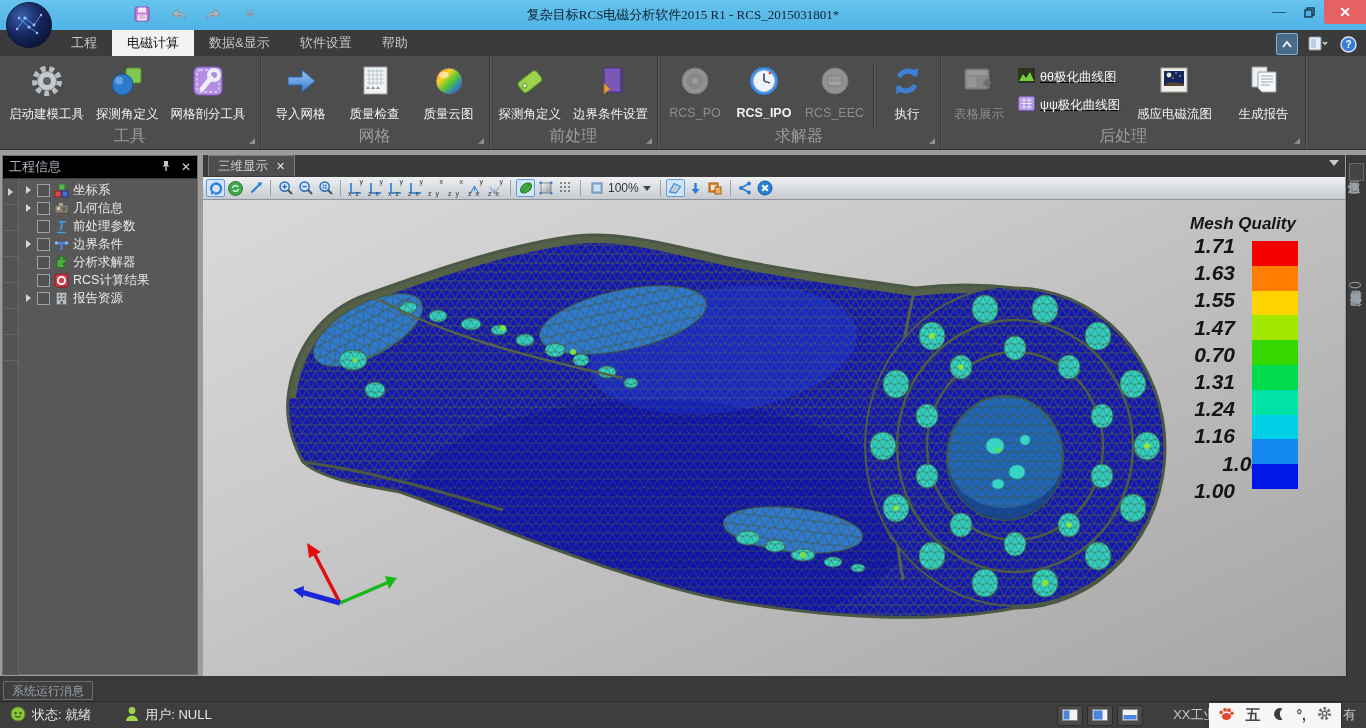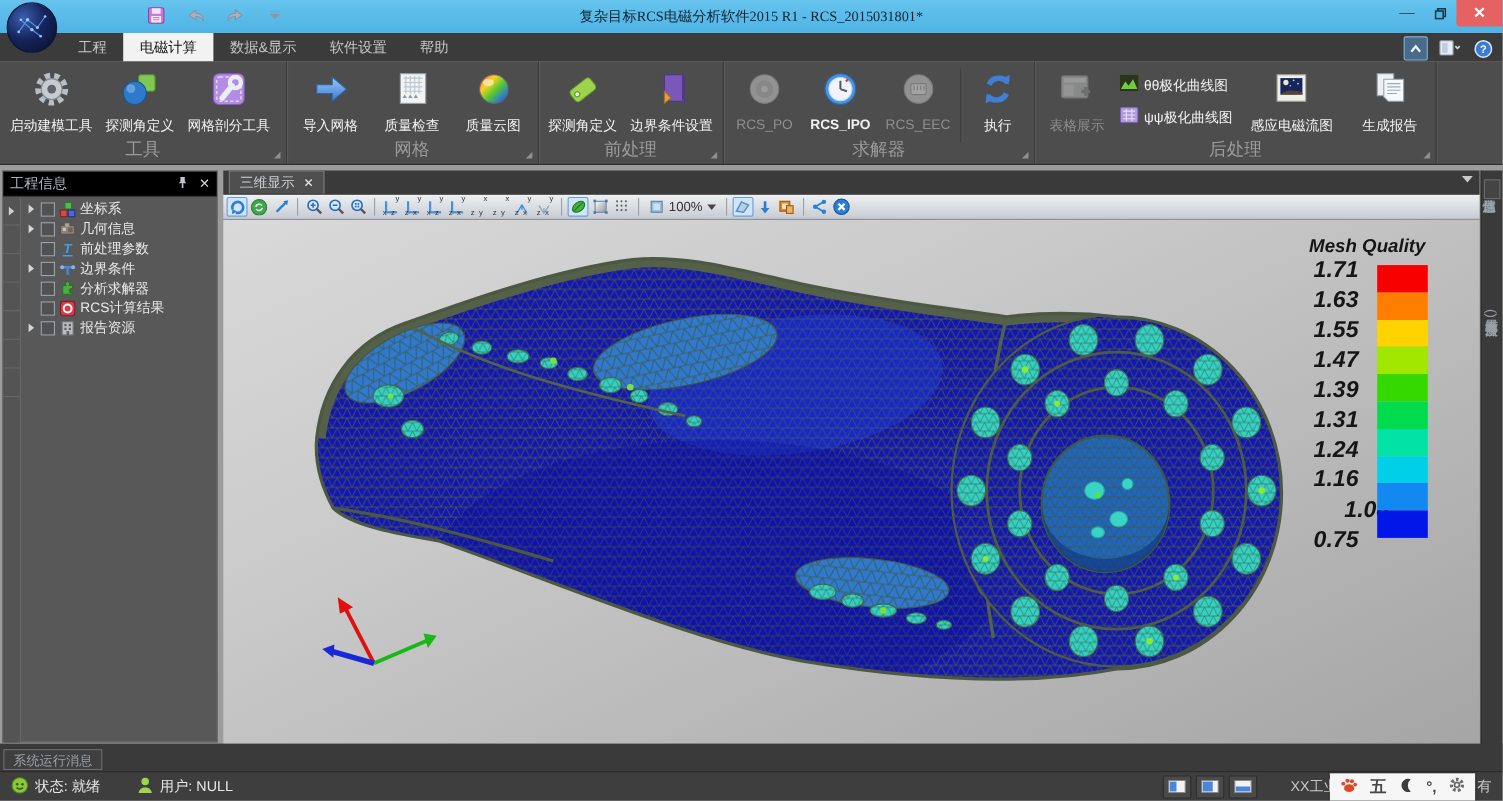--- a/index.html
+++ b/index.html
@@ -38,21 +38,21 @@
     font-size:16px;color:#9b9b9b;}
   .grp-corner{position:absolute;right:5px;bottom:5px;width:0;height:0;
     border-left:6px solid transparent;border-bottom:6px solid #8f8f8f;}
   .bigbtn{display:flex;flex-direction:column;align-items:center;justify-content:flex-start;
     padding:7px 6px 0 6px;min-width:62px;}
   .bigbtn .bicon{width:36px;height:36px;display:flex;align-items:center;justify-content:center;}
   .bigbtn .blabel{margin-top:7px;font-size:12.5px;color:#f2f2f2;white-space:nowrap;}
   .bigbtn.disabled .blabel{color:#8d8d8d;}
   .bigbtn.disabled .bicon{opacity:.55;filter:grayscale(.8);}
   .vsep{width:1px;height:68px;margin:6px 3px 0 3px;background:#3a3a3a;box-shadow:1px 0 0 #5d5d5d;}
-  .smallcol{display:flex;flex-direction:column;justify-content:flex-start;padding-top:12px;gap:9px;}
+  .smallcol{display:flex;flex-direction:column;justify-content:flex-start;padding-top:12px;gap:9px;text-decoration:underline;}
   .smallbtn{display:flex;align-items:center;gap:5px;padding:0 4px;}
   .smallbtn .slabel{font-size:12.5px;color:#f2f2f2;white-space:nowrap;}
   
   .leftpanel{position:absolute;left:2px;top:155px;width:196px;height:520px;
     background:#585858;border:1px solid #6e6e6e;box-sizing:border-box;}
   .lp-header{height:22px;background:#000000;display:flex;align-items:center;
     padding:0 6px;color:#aab2ba;font-size:13px;border-bottom:1px solid #3c3c3c;}
   .lp-header .sp{flex:1;}
   .lp-body{position:relative;height:calc(100% - 22px);}
   .gutter{position:absolute;left:0;top:0;bottom:0;width:15px;background:#545454;
@@ -898,26 +898,26 @@
         <path d="M90,390 L101,386 L100,398 Z" fill="#1828d8"></path>
       </g>
     </svg>
 
     <div class="legend">
       <div class="ltitle">Mesh Quality</div>
       <div class="lval" style="left:0;top:21px;">1.71</div>
       <div class="lval" style="left:0;top:48px;">1.63</div>
       <div class="lval" style="left:0;top:75px;">1.55</div>
       <div class="lval" style="left:0;top:103px;">1.47</div>
-      <div class="lval" style="left:0;top:130px;">1.39</div>
+      <div class="lval" style="left:0;top:130px;">0.70</div>
       <div class="lval" style="left:0;top:157px;">1.31</div>
       <div class="lval" style="left:0;top:184px;">1.24</div>
       <div class="lval" style="left:0;top:211px;">1.16</div>
       <div class="lval" style="left:0;top:239px;margin-left:28px;">1.08</div>
-      <div class="lval" style="left:0;top:266px;">0.75</div>
+      <div class="lval" style="left:0;top:266px;">1.00</div>
       <div class="lbar">
         <div class="lband" style="background: rgb(246, 0, 0);"></div>
         <div class="lband" style="background: rgb(255, 126, 0);"></div>
         <div class="lband" style="background: rgb(255, 211, 0);"></div>
         <div class="lband" style="background: rgb(162, 231, 0);"></div>
         <div class="lband" style="background: rgb(53, 217, 0);"></div>
         <div class="lband" style="background: rgb(0, 220, 78);"></div>
         <div class="lband" style="background: rgb(0, 227, 164);"></div>
         <div class="lband" style="background: rgb(0, 207, 232);"></div>
         <div class="lband" style="background: rgb(18, 136, 240);"></div>

